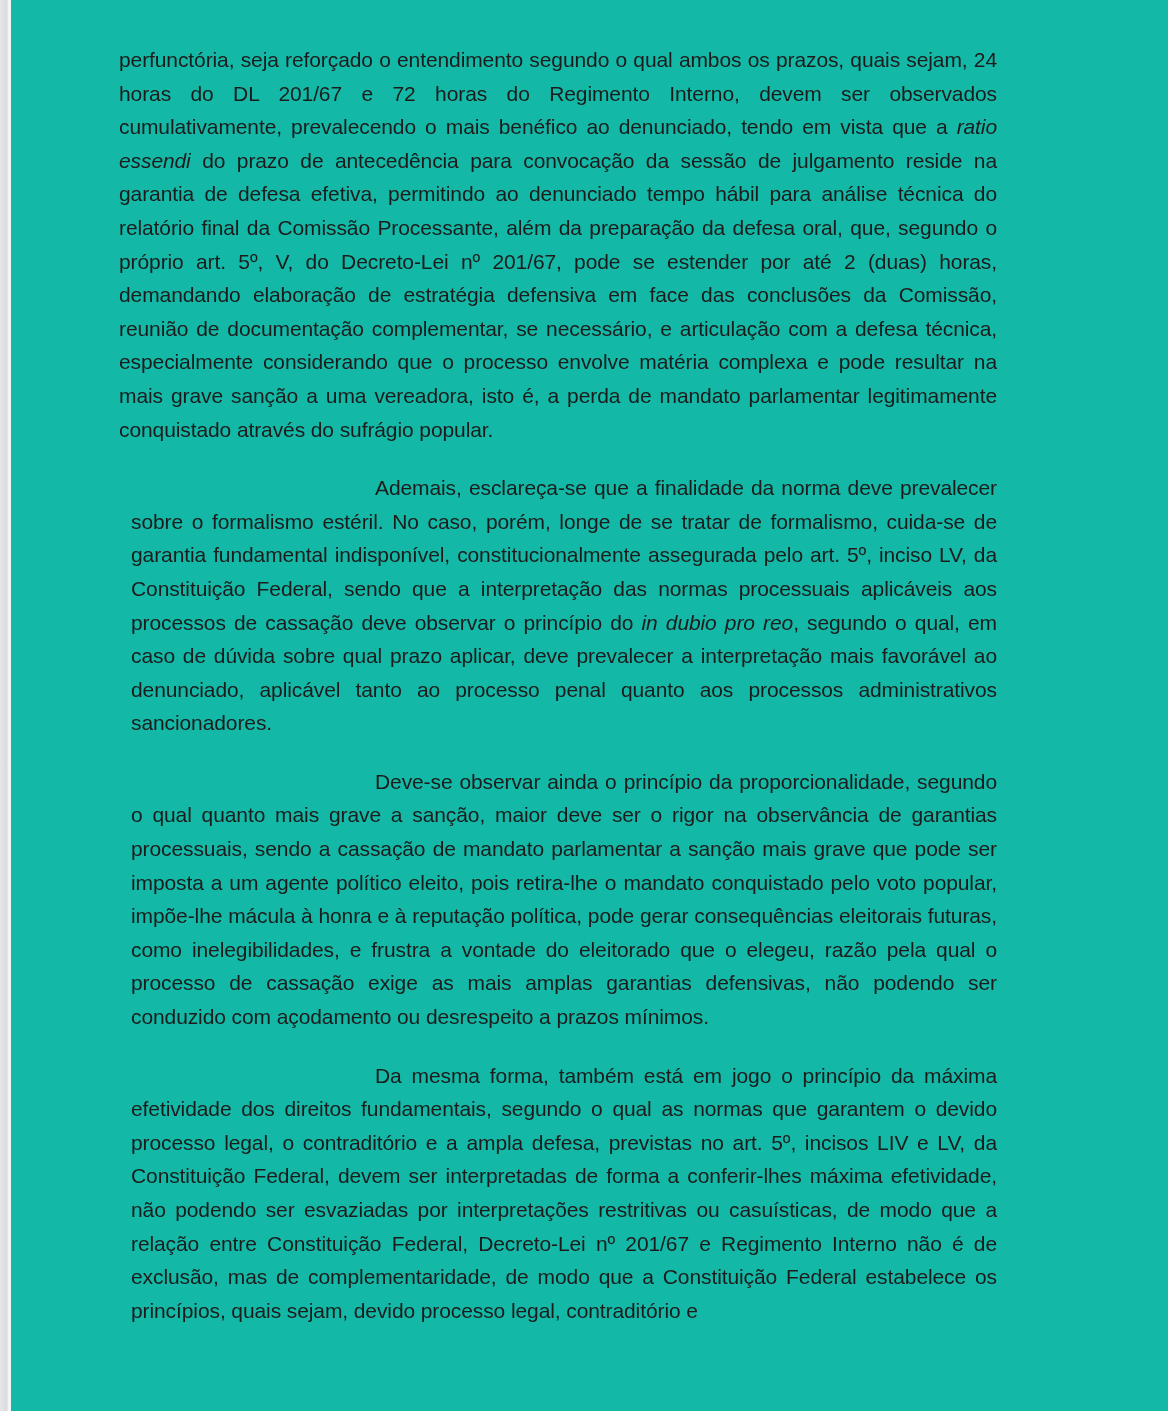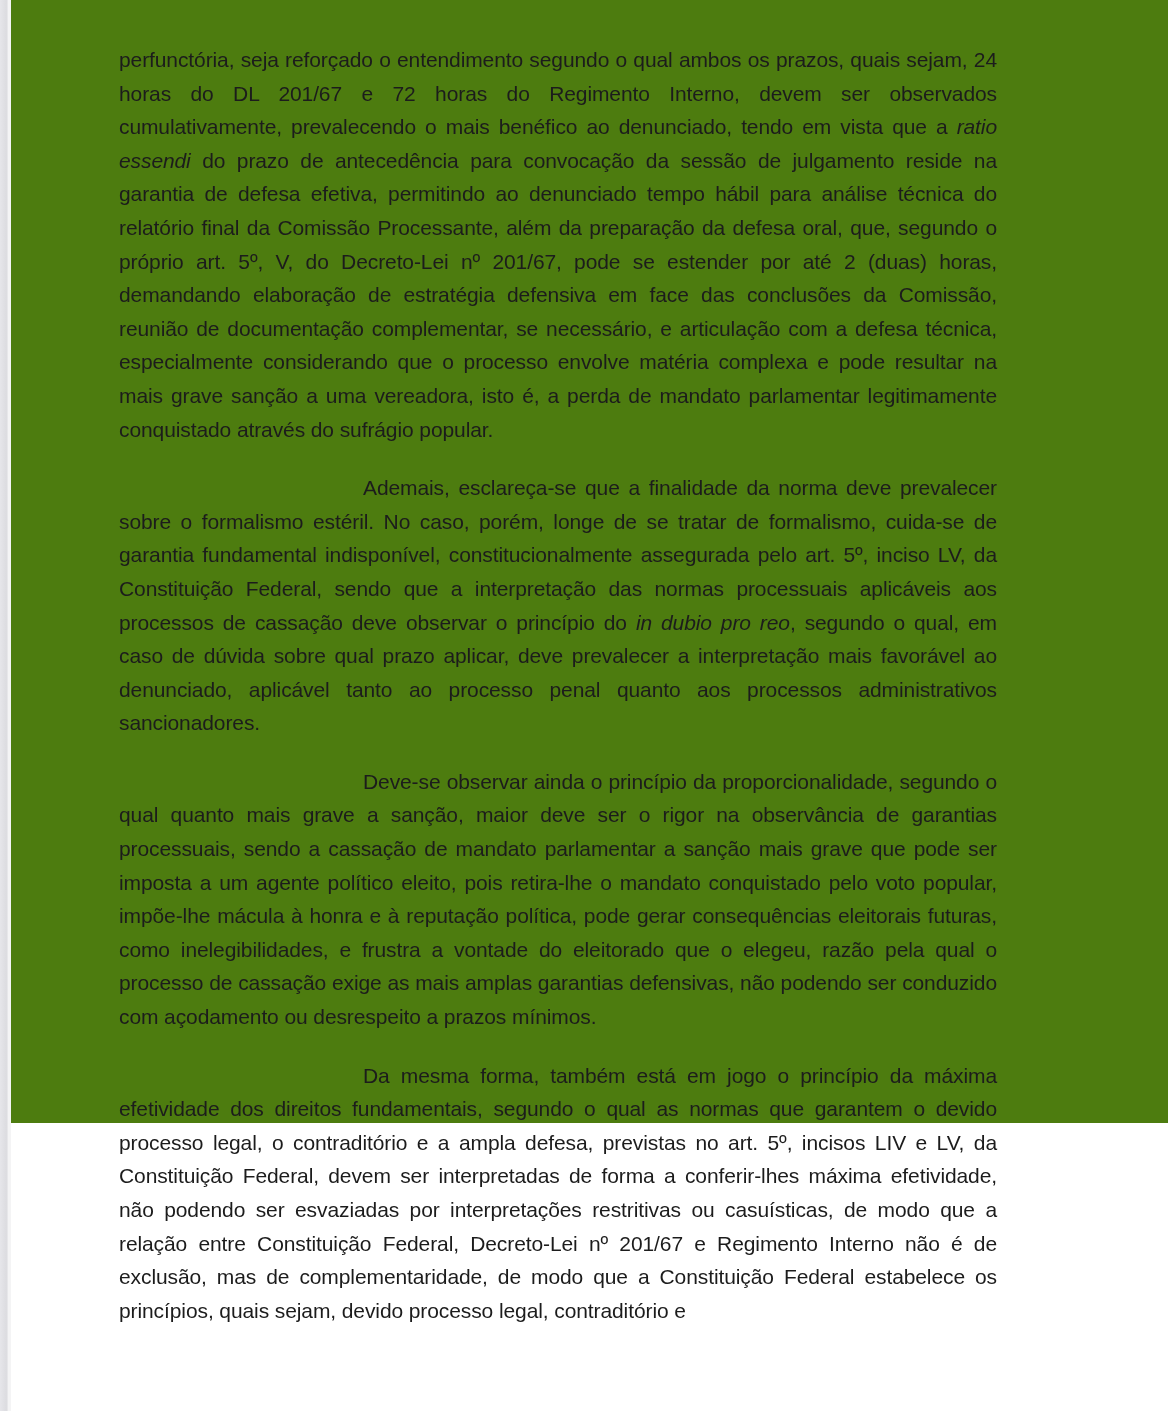--- a/index.html
+++ b/index.html
@@ -27,41 +27,42 @@
       top: 0;
       width: 3px;
       height: 1411px;
       background: #f4f4f5;
     }
     .page {
       position: absolute;
       left: 11px;
       top: 0;
       width: 1157px;
-      height: 1123px;
-      background: #4d7c0f;
+      height: 1411px;
+      background: #14b8a6;
     }
     .body-text {
       position: absolute;
       left: 108px;
       top: 43px;
       width: 878px;
       font-family: "Liberation Sans", sans-serif;
       font-size: 21px;
       line-height: 33.6px;
       color: #1c1c1c;
       text-align: justify;
       letter-spacing: -0.1px;
     }
     .para {
       margin: 0 0 25px 0;
       text-indent: 0;
     }
     .para.indent {
       text-indent: 244px;
+      margin-left: 12px;
     }
     em {
       font-style: italic;
     }
   </style>
 </head>
 <body>
 
 <div class="viewer-edge"></div>
 <div class="viewer-edge-line"></div>

